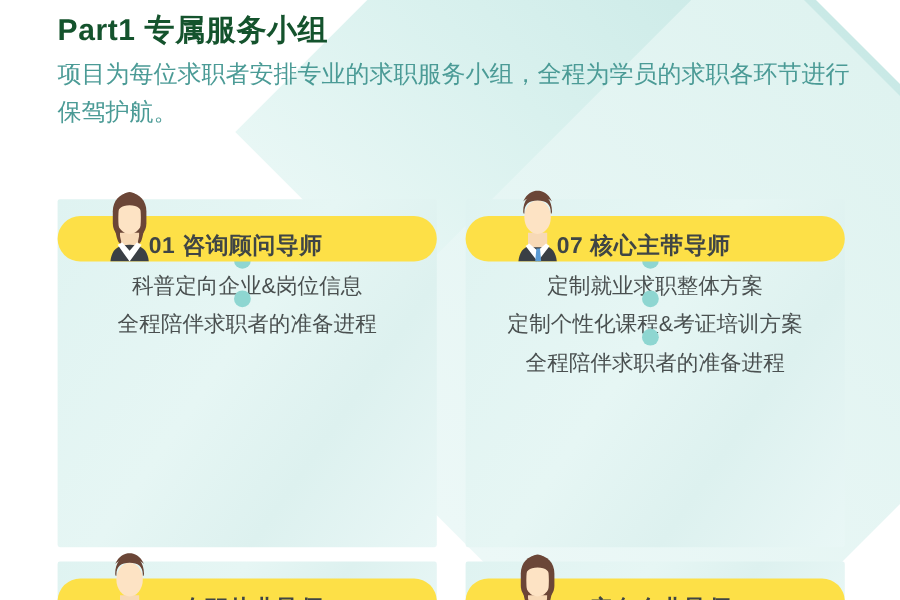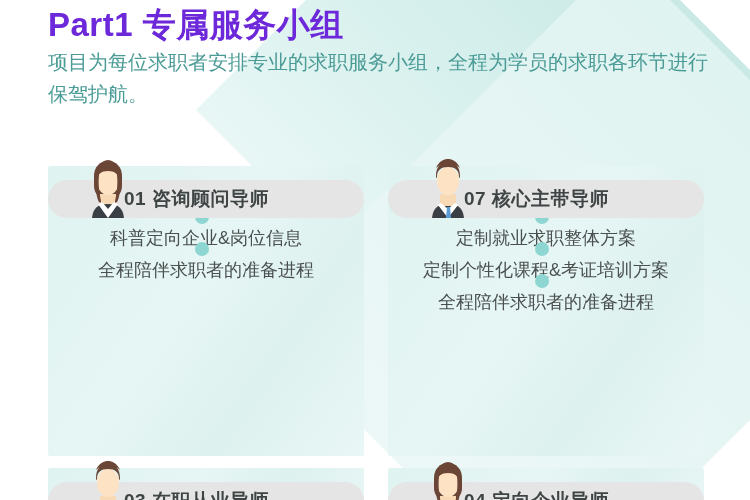--- a/index.html
+++ b/index.html
@@ -27,21 +27,21 @@
     width:420px;height:520px;
     background:linear-gradient(180deg,#dff3f0 0%,#ecf8f7 100%);
     transform:rotate(45deg);
     transform-origin:top right;
     pointer-events:none;
   }
 
   
   .header{position:absolute;left:48px;top:8px;width:672px;}
   .page-title{
-    font-size:33px;font-weight:bold;color:#6d28d9;
+    font-size:25px;font-weight:bold;color:#14532d;
     letter-spacing:.5px;line-height:34px;margin:0;
   }
   .page-sub{
     margin:4px 0 0 0;
     font-size:20px;line-height:32px;color:#4b9b96;
     max-width:660px;
   }
 
   
   .grid{
@@ -59,24 +59,24 @@
     border-radius:2px;
     padding:44px 10px 10px 10px;
     box-sizing:border-box;
   }
   .card-tall .card-body{height:290px;}
   .card-short .card-body{height:46px;overflow:hidden;}
 
   .pill{
     position:absolute;left:0;top:14px;
     width:316px;height:38px;
-    background:#e5e5e5;
+    background:#fde047;
     border-radius:19px;
     box-sizing:border-box;
-    display:flex;align-items:center;
+    display:flex;align-items:flex-end;
     z-index:2;
   }
   .pill-label{
     margin-left:76px;
     font-size:19px;font-weight:bold;color:#3f4545;
     letter-spacing:.5px;white-space:nowrap;
   }
 
   
   .avatar{

